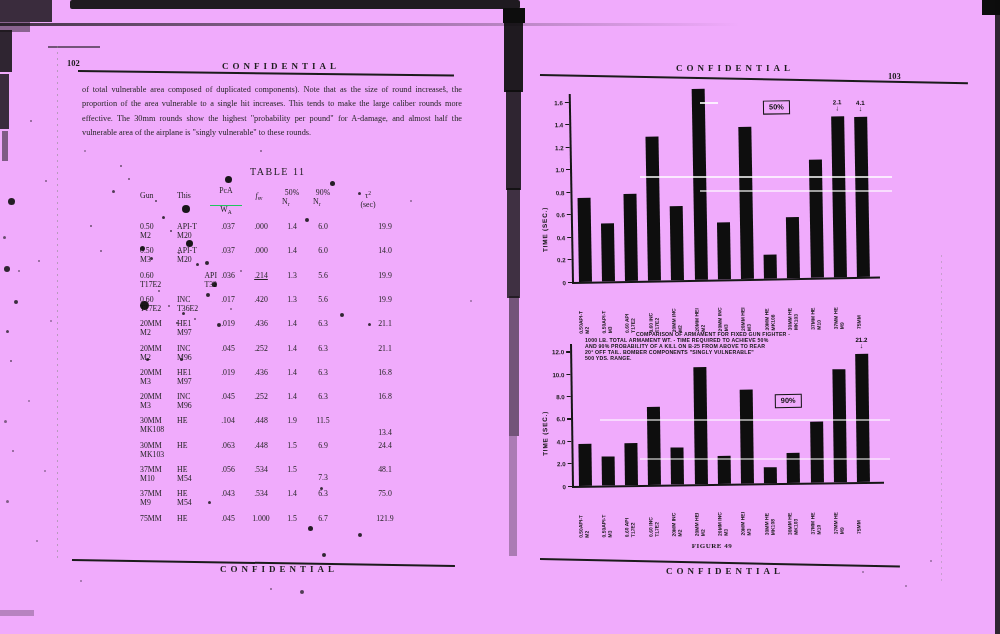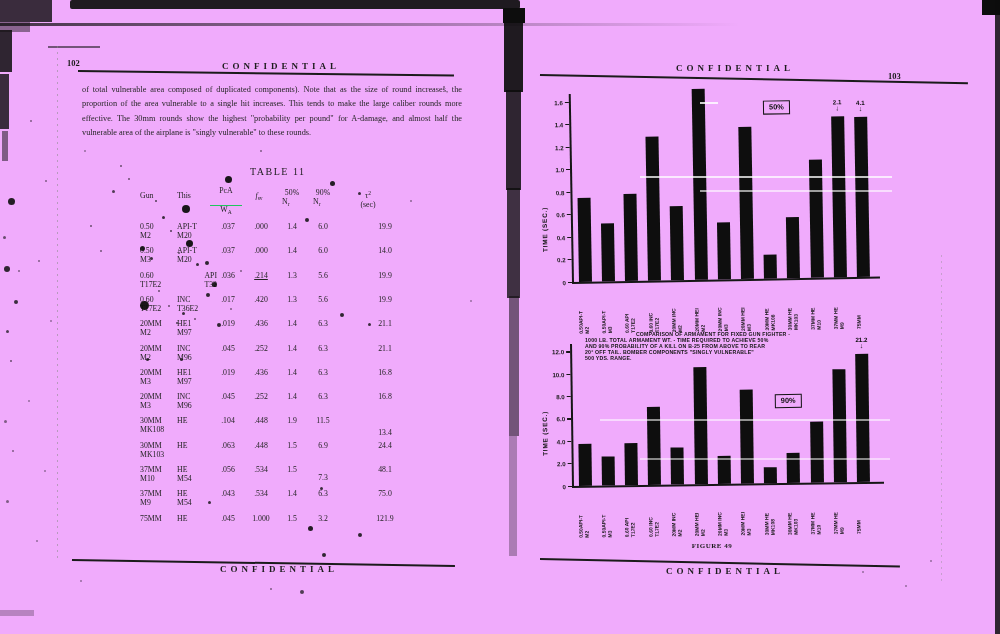--- a/index.html
+++ b/index.html
@@ -216,21 +216,21 @@
           <div class="td pre" style="left:277px;top:0;width:30px;text-align:center;">1.4</div>
           <div class="td pre" style="left:308px;top:0;width:30px;text-align:center;">6.3</div>
           <div class="td pre" style="left:364px;top:0;width:42px;text-align:center;">75.0</div>
         </div>
         <div style="position:absolute;left:0;top:513.6px;width:470px;height:24px;">
           <div class="td pre" style="left:140px;top:0;width:36px;text-align:left;">75MM</div>
           <div class="td pre" style="left:177px;top:0;width:40px;text-align:left;">HE</div>
           <div class="td pre" style="left:210px;top:0;width:36px;text-align:center;">.045</div>
           <div class="td pre" style="left:243px;top:0;width:36px;text-align:center;">1.000</div>
           <div class="td pre" style="left:277px;top:0;width:30px;text-align:center;">1.5</div>
-          <div class="td pre" style="left:308px;top:0;width:30px;text-align:center;">3.2</div>
+          <div class="td pre" style="left:308px;top:0;width:30px;text-align:center;">6.7</div>
           <div class="td pre" style="left:364px;top:0;width:42px;text-align:center;">121.9</div>
         </div>
       </div>
 
     <div class="rule" style="left:72px;top:559px;width:383px;transform:rotate(0.9deg);transform-origin:left;"></div>
     <div class="confid" style="left:220px;top:564px;">CONFIDENTIAL</div>
   </div>
 
   <div>
     <div class="confid" style="left:676px;top:63px;">CONFIDENTIAL</div>

